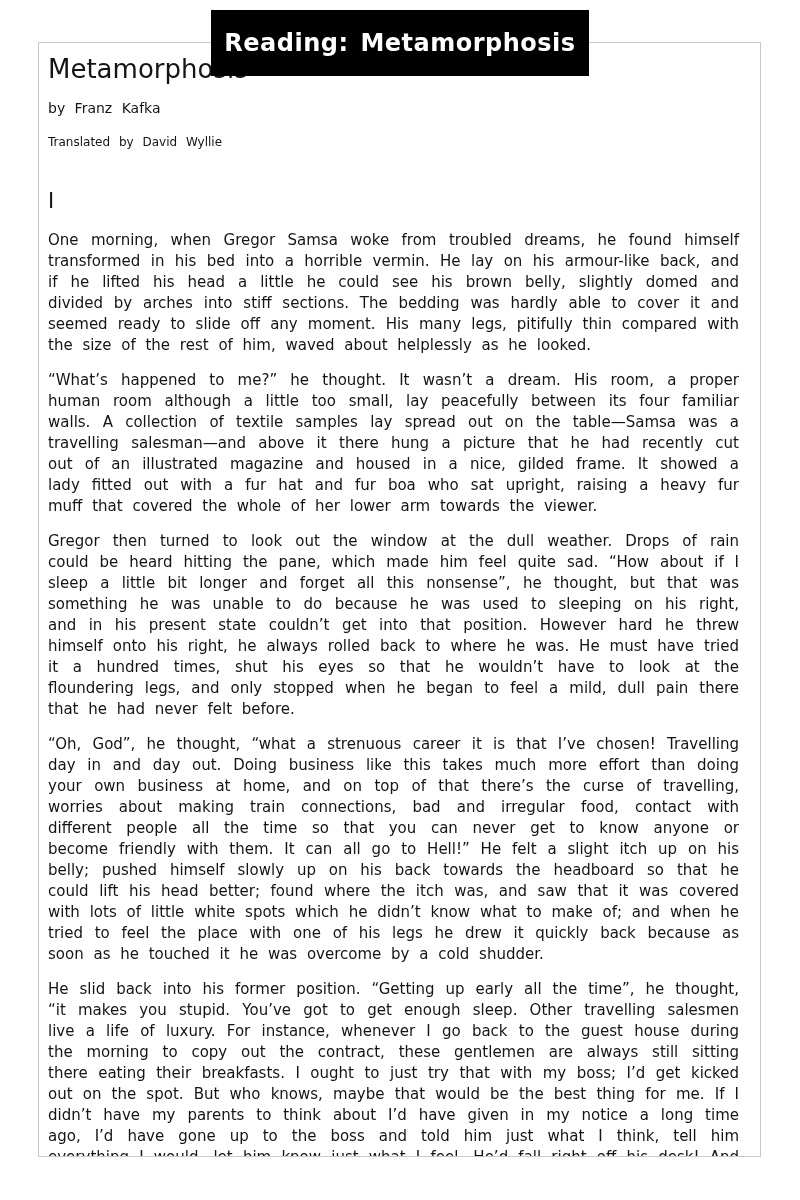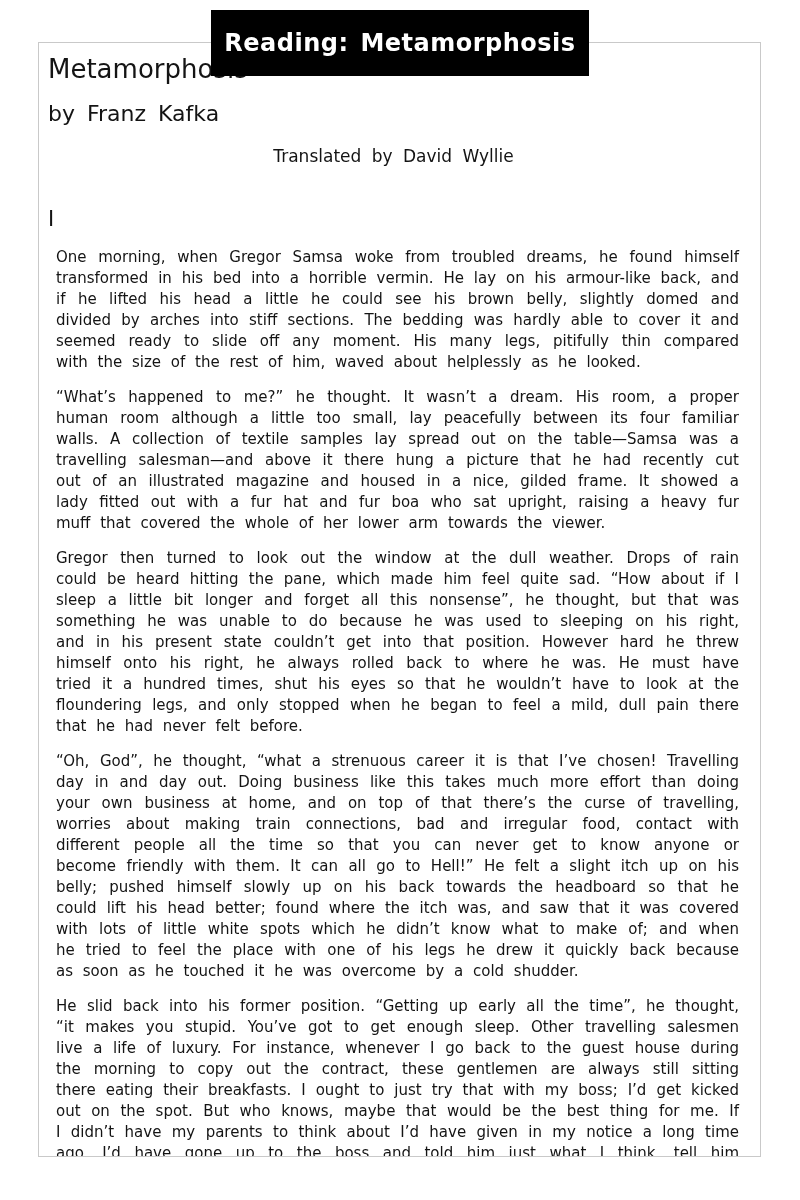--- a/index.html
+++ b/index.html
@@ -48,39 +48,38 @@
     word-spacing: 5px;
     z-index: 1;
   }
   .doc-title {
     font-size: 26px;
     font-weight: 400;
     line-height: 1.2;
     margin: 7px 0 0 0;
   }
   .byline {
-    font-size: 22px;
+    font-size: 14px;
     line-height: 1.35;
     margin: 14px 0 12px 0;
   }
   .translator {
-    font-size: 17px;
+    font-size: 12px;
     line-height: 1.35;
     margin: 16px 0 0 0;
-    text-align: center;
   }
   .chapter {
     font-size: 21px;
     font-weight: 400;
     line-height: 1.3;
     margin: 38px 0 0 0;
   }
   p.body-par {
     text-align: justify;
-    margin: 14px 0 0 8px;
+    margin: 14px 0 0 0;
   }
 </style>
 </head>
 <body>
 
 <div class="banner-wrap">
   <h1 class="banner">Reading: Metamorphosis</h1>
 </div>
 
 <div class="page">

